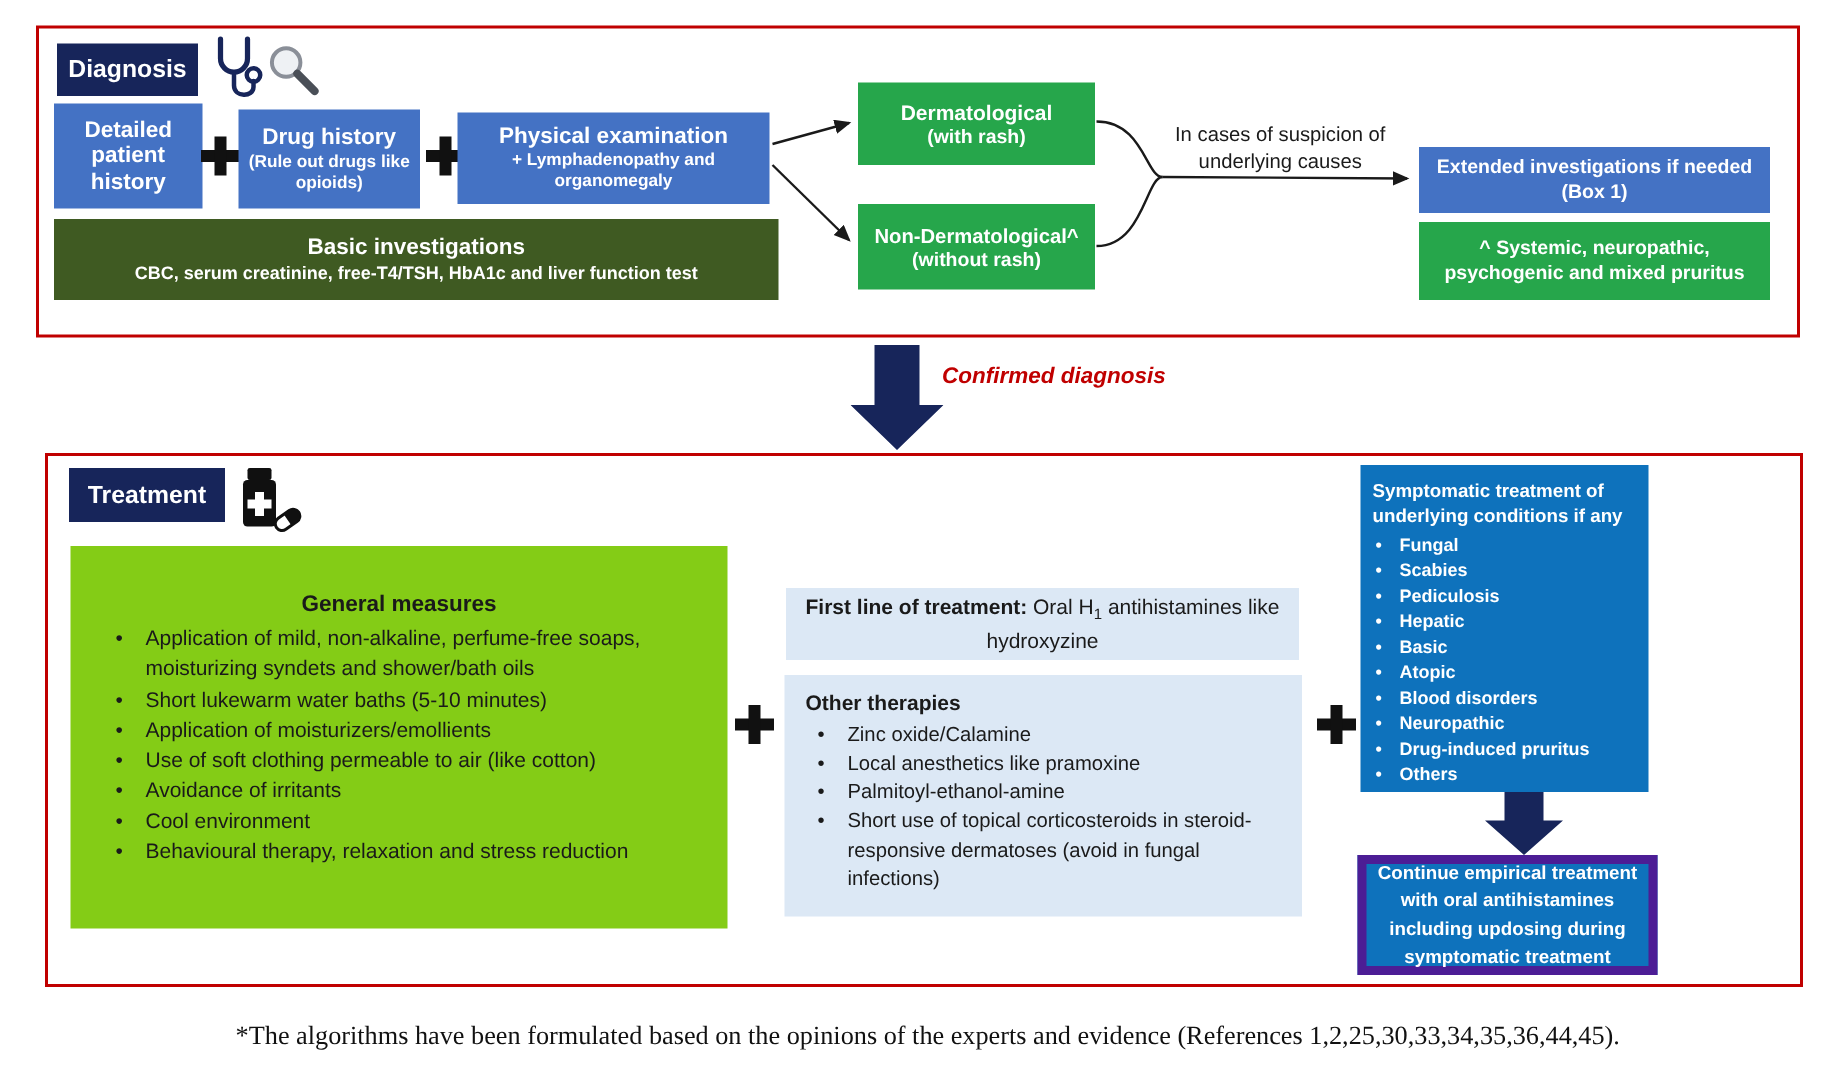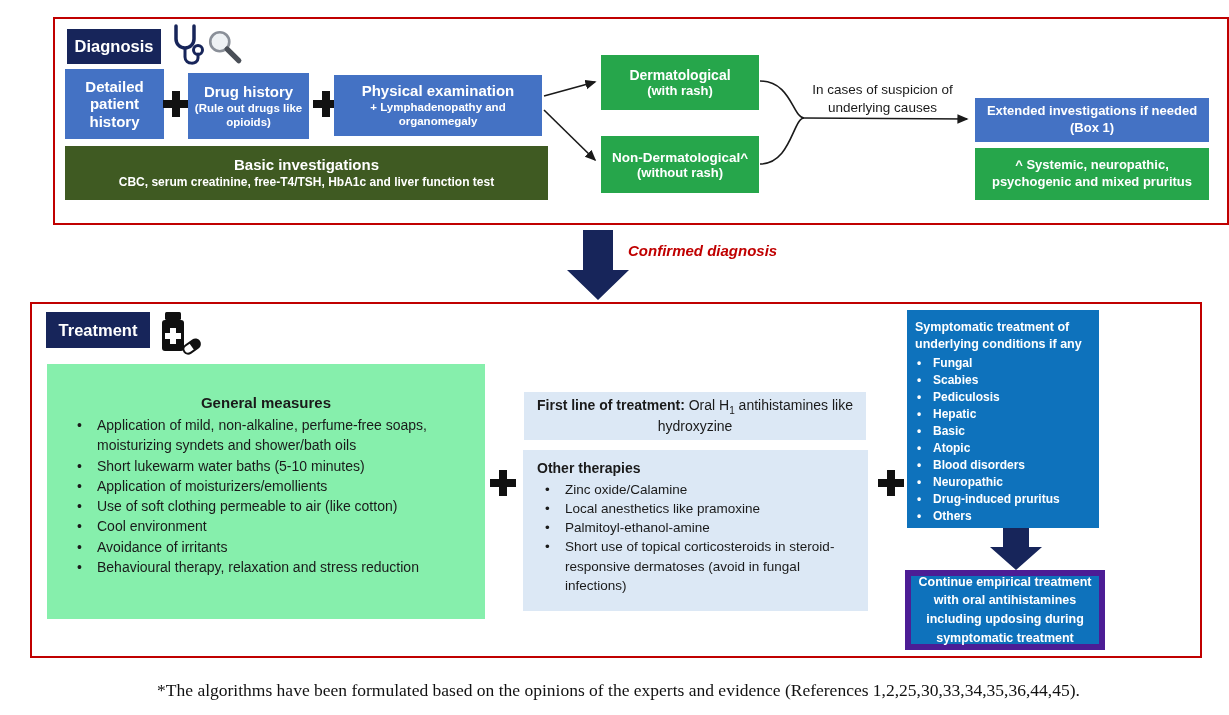--- a/index.html
+++ b/index.html
@@ -15,21 +15,21 @@
   }
   .box{
     display:flex;flex-direction:column;justify-content:center;align-items:center;
     text-align:center;color:#fff;font-weight:bold;box-sizing:border-box;padding:2px 6px;
   }
   .blue{background:#4472c4;}
   .green{background:#26a64b;}
   .dkgreen{background:#3f5a22;}
   .royal{background:#0e72bc;}
   .ltblue{background:#dce8f5;color:#1a1a1a;font-weight:normal;}
-  .gray{background:#86efac;color:#1a1a1a;font-weight:normal;}
+  .gray{background:#84cc16;color:#1a1a1a;font-weight:normal;}
   .main-label{font-size:15px;line-height:1.15;}
   .sub-label{font-size:11.5px;line-height:1.2;margin-top:2px;}
   .plus{position:absolute;width:26px;height:26px;}
   .plus::before{content:"";position:absolute;left:0;top:9px;width:26px;height:8px;background:#111;}
   .plus::after{content:"";position:absolute;left:9px;top:0;width:8px;height:26px;background:#111;}
   .blist{list-style:none;margin:4px 0 0 0;padding:0;text-align:left;}
   .blist li{position:relative;padding-left:28px;margin:0;}
   .blist li::before{content:"\2022";position:absolute;left:8px;}
   .symp-list li{padding-left:18px;}
   .symp-list li::before{left:2px;}
@@ -37,21 +37,21 @@
   .confirmed{color:#c00000;font-weight:bold;font-style:italic;font-size:15px;}
   .footnote{
     width:100%;text-align:center;font-family:"Liberation Serif",serif;
     font-size:17.5px;color:#111;
   }
   svg{display:block;}
 </style>
 </head>
 <body>
 
-<div class="panel" style="left:24px;top:17px;width:1176px;height:208px;margin-left:29px;">
+<div class="panel" style="left:24px;top:17px;width:1176px;height:208px;">
 
   <div class="abs hdr" style="left:12px;top:10px;width:94px;height:35px;">
     <span>Diagnosis</span>
   </div>
 
   <span class="abs" style="left:112px;top:4px;">
     <svg width="40" height="46" viewBox="0 0 40 46">
       <path d="M9 3 v13 a9 9 0 0 0 18 0 V3" fill="none" stroke="#17255a" stroke-width="3.5" stroke-linecap="round"></path>
       <path d="M18 26 v8 c0 8 13 8 13 1 v-4" fill="none" stroke="#17255a" stroke-width="3" stroke-linecap="round"></path>
       <circle cx="31" cy="27" r="4.5" fill="none" stroke="#17255a" stroke-width="3"></circle>
@@ -150,22 +150,22 @@
     </svg>
   </span>
 
   <div class="abs box gray" style="left:15px;top:60px;width:438px;height:255px;padding:12px 22px;justify-content:flex-start;">
     <div style="font-weight:bold;font-size:15px;margin-top:18px;">General measures</div>
     <ul class="blist" style="font-size:14px;line-height:1.45;width:100%;">
       <li>Application of mild, non-alkaline, perfume-free soaps, moisturizing syndets and shower/bath oils</li>
       <li>Short lukewarm water baths (5-10 minutes)</li>
       <li>Application of moisturizers/emollients</li>
       <li>Use of soft clothing permeable to air (like cotton)</li>
+      <li>Avoidance of irritants</li>
       <li>Cool environment</li>
-      <li>Avoidance of irritants</li>
       <li>Behavioural therapy, relaxation and stress reduction</li>
     </ul>
   </div>
 
   <span class="plus" style="left:458px;top:166px;"></span>
 
   <div class="abs box ltblue" style="left:492px;top:88px;width:342px;height:48px;">
     <div style="font-size:14px;line-height:1.35;">
       <b>First line of treatment:</b>
       <span>Oral H</span><sub style="font-size:10px;">1</sub>

